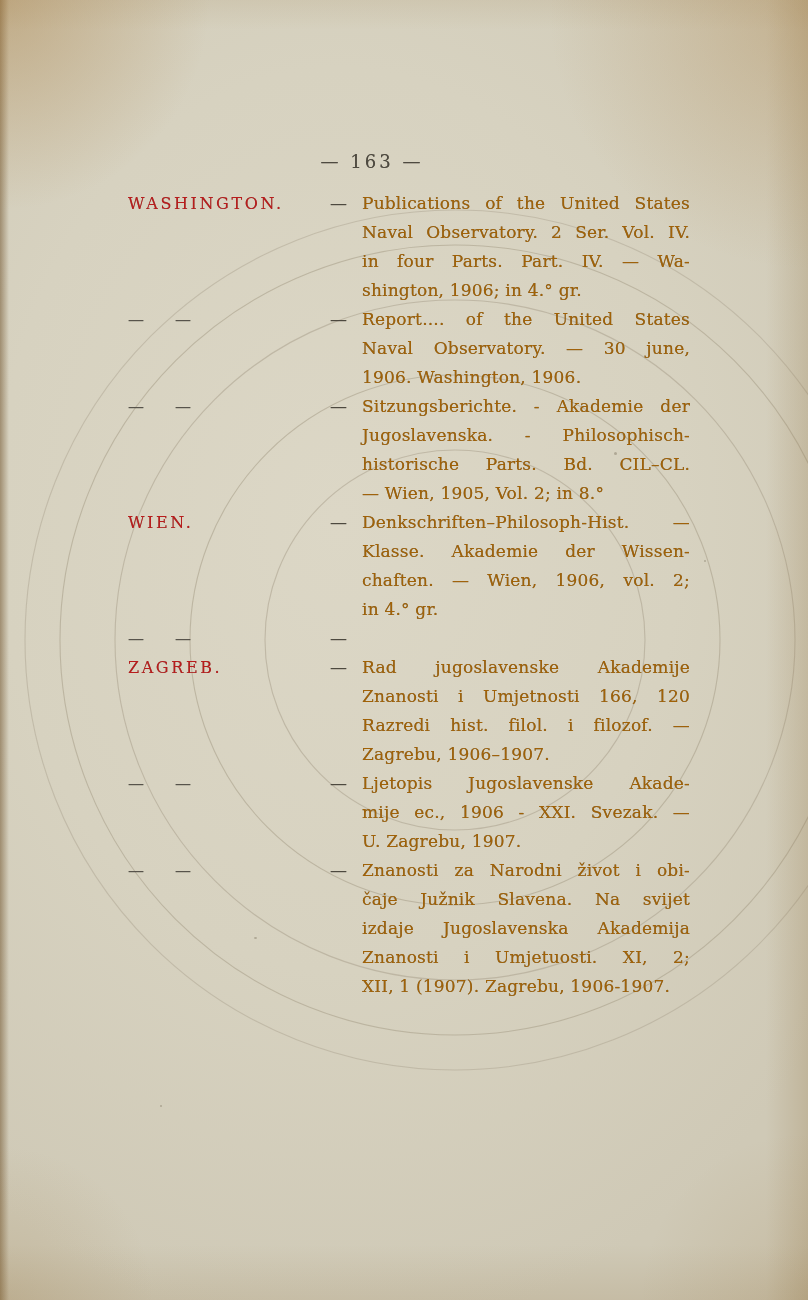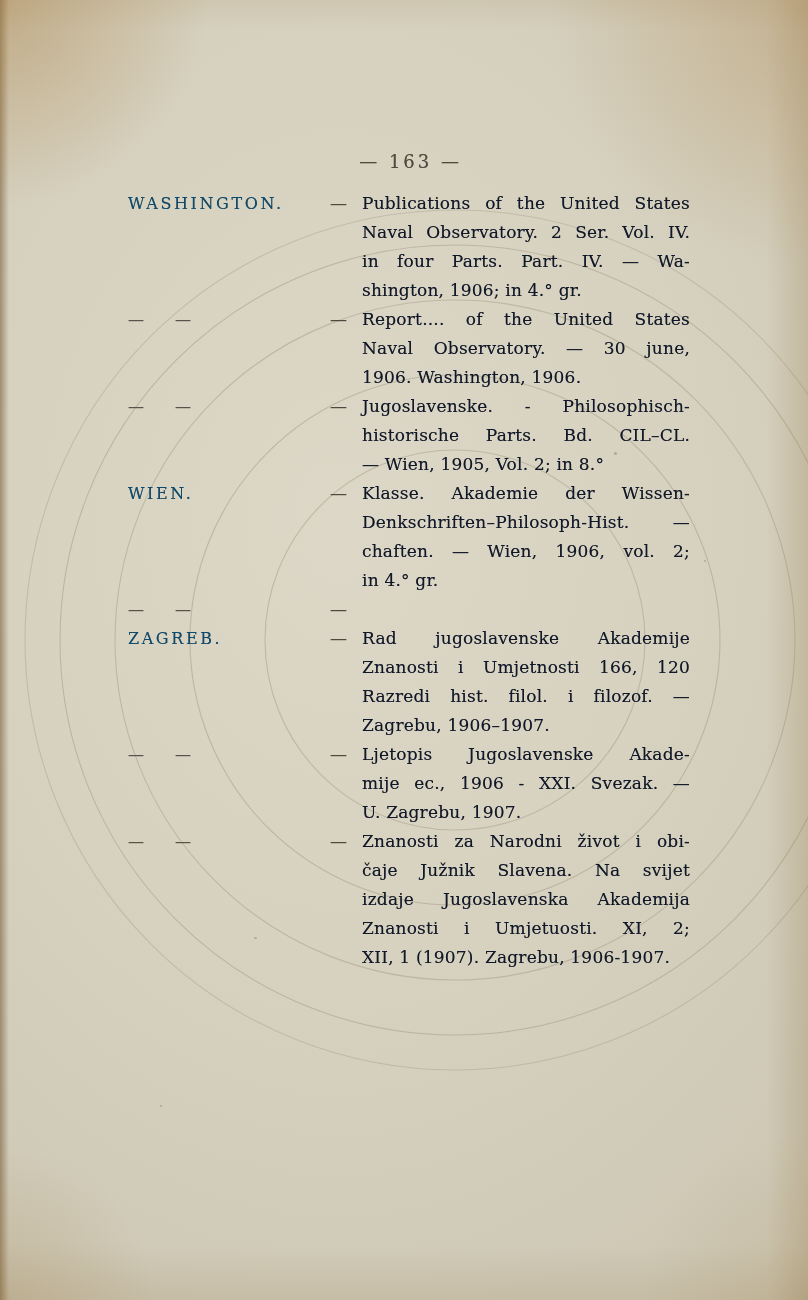--- a/index.html
+++ b/index.html
@@ -21,37 +21,37 @@
       linear-gradient(to left, rgba(140,110,60,0.22) 0px, rgba(140,110,60,0) 42px),
       linear-gradient(to bottom, rgba(150,115,60,0.10) 0px, rgba(150,115,60,0) 30px),
       linear-gradient(to top, rgba(140,110,60,0.14) 0px, rgba(140,110,60,0) 55px);
   }
   
   .watermark { position: absolute; inset: 0; z-index: 1; pointer-events: none; }
   .speck { position: absolute; border-radius: 50%; background: rgba(100,90,68,0.35); z-index: 2; }
 
   .page-header {
     position: absolute; top: 151px; left: 282px; width: 180px; z-index: 4;
-    text-align: right; font-size: 18px; letter-spacing: 3px;
+    text-align: center; font-size: 18px; letter-spacing: 3px;
     color: #4e4a40; text-shadow: 0 0 0.6px rgba(78,74,64,0.65);
   }
   .entry-list { position: absolute; top: 189px; left: 128px; width: 562px; z-index: 4; }
   .entry { display: flex; align-items: flex-start; }
   .label {
     width: 202px; flex: 0 0 202px; font-size: 16px; letter-spacing: 2.6px;
-    line-height: 29px; color: #0c4a6e; text-shadow: 0 0 0.6px rgba(75,71,61,0.6);
+    line-height: 29px; color: #b91c1c; text-shadow: 0 0 0.6px rgba(75,71,61,0.6);
   }
   .label.ditto { letter-spacing: 0; word-spacing: 26px; color: #55514a; }
   .dash {
     width: 32px; flex: 0 0 32px; font-size: 17px; line-height: 29px;
     color: #4b473d; text-shadow: 0 0 0.6px rgba(75,71,61,0.6);
   }
   .body { width: 328px; flex: 0 0 328px; }
   .line {
-    font-size: 17px; line-height: 29px; color: #0f172a;
+    font-size: 17px; line-height: 29px; color: #a16207;
     letter-spacing: 0.2px; white-space: nowrap;
     text-align: justify; text-align-last: justify; white-space: normal;
     text-shadow: 0 0 0.6px rgba(75,71,61,0.65);
   }
   .line.last { text-align-last: left; }
 </style>
 </head>
 <body>
 
 <svg class="watermark" width="808" height="1300" viewBox="0 0 808 1300" xmlns="http://www.w3.org/2000/svg">
@@ -88,31 +88,32 @@
       <div class="body">
         <div class="line">Report.... of the United States</div>
         <div class="line">Naval Observatory. — 30 june,</div>
         <div class="line last">1906. Washington, 1906.</div>
       </div>
     </div>
     <div class="entry">
       <div class="label ditto">— —</div>
       <div class="dash">—</div>
       <div class="body">
-        <div class="line">Jugoslavenske. - Philosophisch-</div>
+        <div class="line">Sitzungsberichte. - Akademie der</div>
+        <div class="line">Jugoslavenska. - Philosophisch-</div>
         <div class="line">historische Parts. Bd. CIL–CL.</div>
         <div class="line last">— Wien, 1905, Vol. 2; in 8.°</div>
       </div>
     </div>
     <div class="entry">
       <div class="label">WIEN.</div>
       <div class="dash">—</div>
       <div class="body">
+        <div class="line">Denkschriften–Philosoph-Hist. —</div>
         <div class="line">Klasse. Akademie der Wissen-</div>
-        <div class="line">Denkschriften–Philosoph-Hist. —</div>
         <div class="line">chaften. — Wien, 1906, vol. 2;</div>
         <div class="line last">in 4.° gr.</div>
       </div>
     </div>
     <div class="entry">
       <div class="label ditto">— —</div>
       <div class="dash">—</div>
     </div>
     <div class="entry">
       <div class="label">ZAGREB.</div>

